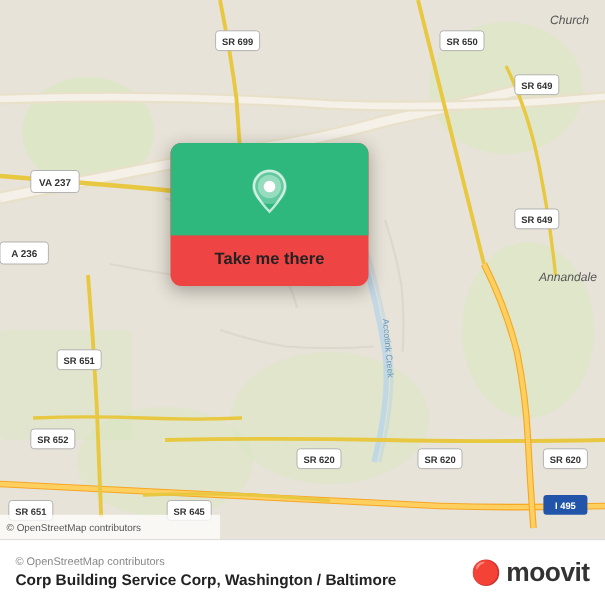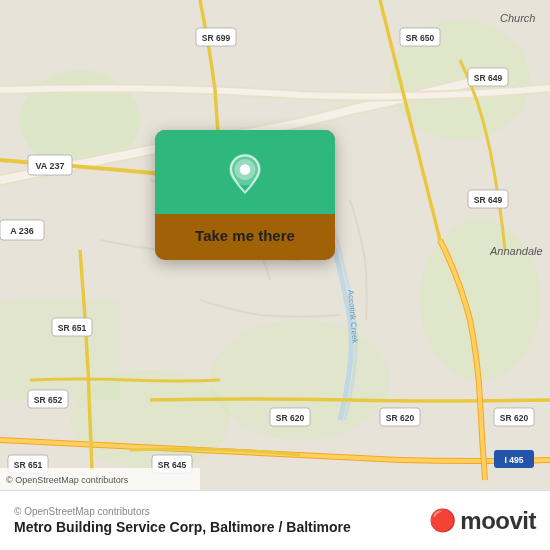--- a/index.html
+++ b/index.html
@@ -25,21 +25,21 @@
       top: 0; left: 0;
       width: 100%; height: 100%;
     }
 
     
     .location-card {
       position: absolute;
       top: 130px;
       left: 155px;
       width: 180px;
-      background: #a16207;
+      background: #ef4444;
       border-radius: 10px;
       box-shadow: 0 4px 16px rgba(0,0,0,0.3);
       display: flex;
       flex-direction: column;
       overflow: hidden;
     }
 
     .card-top {
       background: #2eb87e;
       width: 100%;
@@ -227,19 +227,19 @@
       </svg>
     </div>
     <div class="card-label">Take me there</div>
 
   </div>
 </div>
 
 <div class="bottom-bar">
   <div class="bottom-left">
     <span class="attribution">© OpenStreetMap contributors</span>
-    <span class="business-name">Metro Building Service Corp, Baltimore / Baltimore</span>
+    <span class="business-name">Corp Building Service Corp, Washington / Baltimore</span>
   </div>
   <div class="moovit-logo">
     <span class="moovit-dot">🔴</span>
     <span class="moovit-text">moovit</span>
   </div>
 </div>
 
 </body></html>

